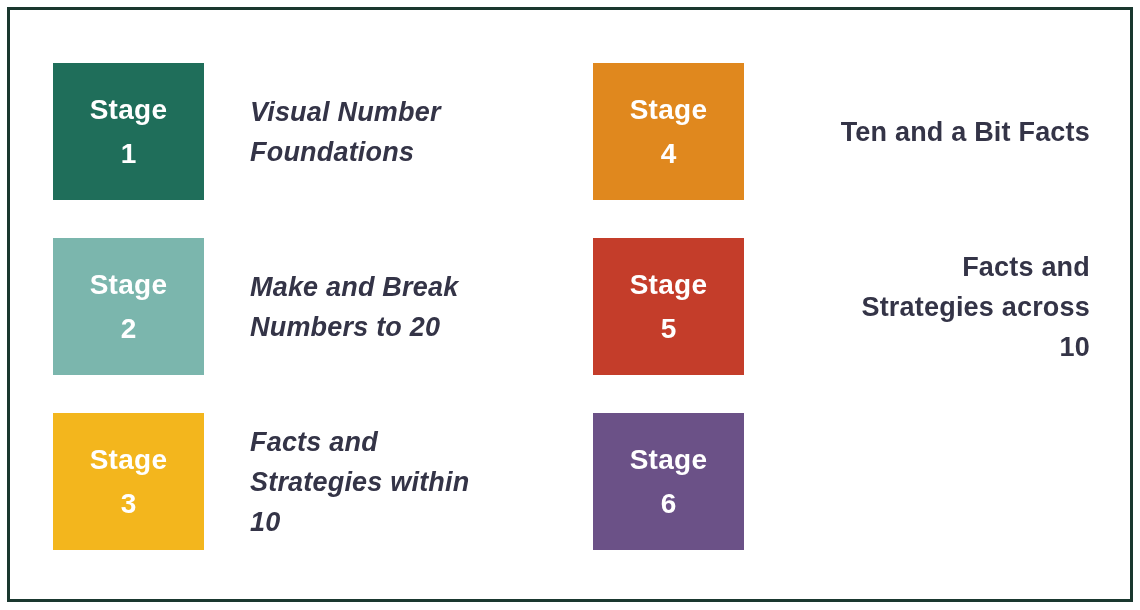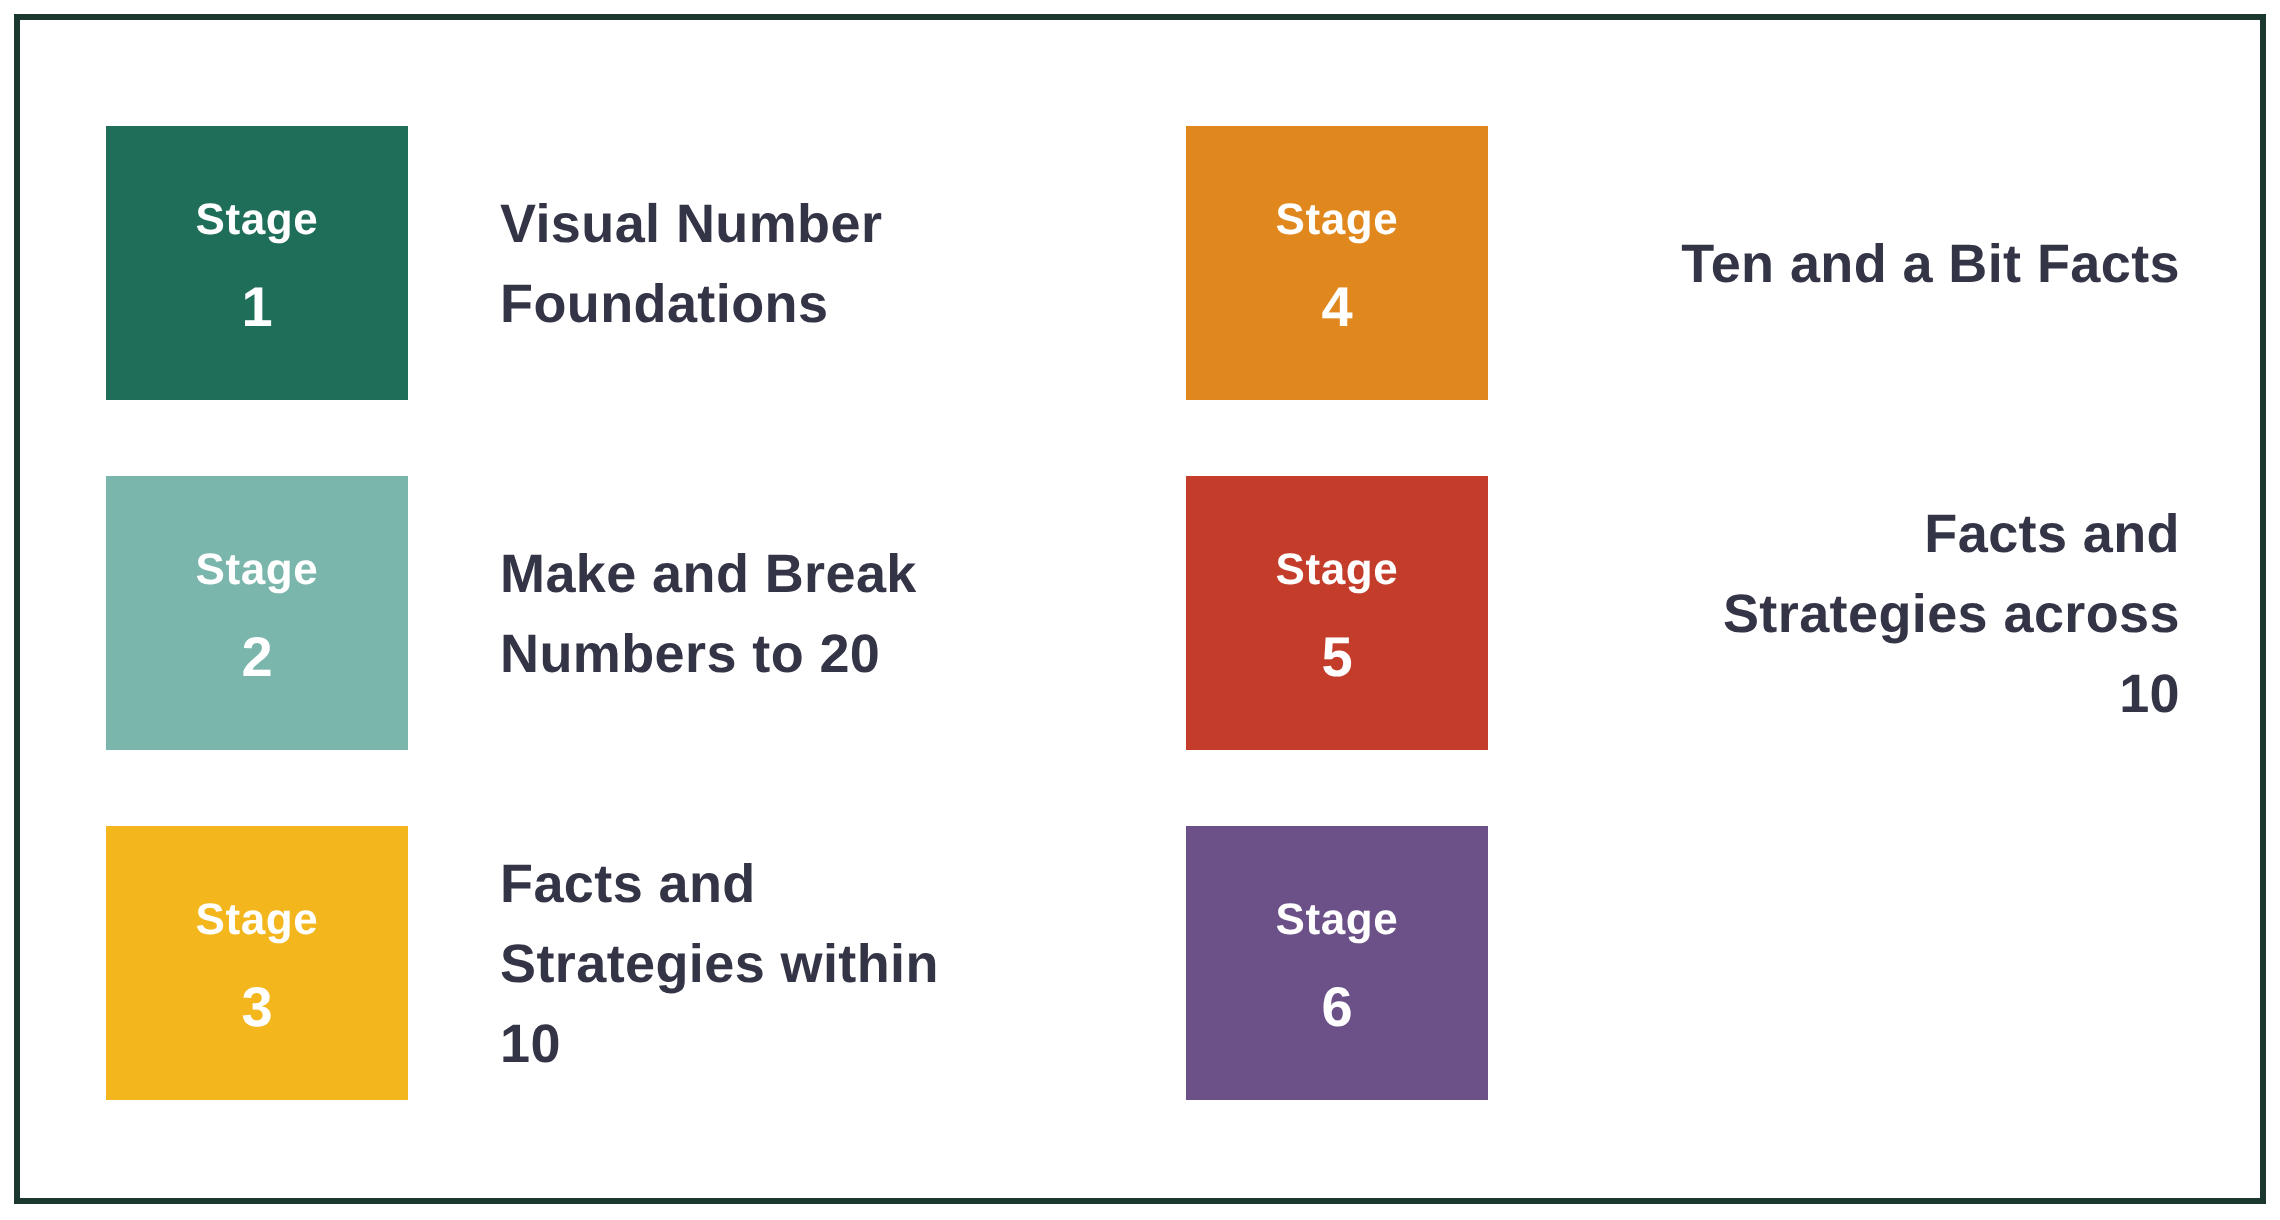--- a/index.html
+++ b/index.html
@@ -41,40 +41,40 @@
     height: 137px;
     display: flex;
     flex-direction: column;
     align-items: center;
     justify-content: center;
     color: #ffffff;
     font-weight: bold;
     text-align: center;
   }
   .stage-word {
-    font-size: 22px;
+    font-size: 28px;
     line-height: 44px;
     letter-spacing: 0.3px;
   }
   .stage-number {
     font-size: 28px;
     line-height: 44px;
   }
   .desc {
     position: absolute;
     top: 50%;
     transform: translateY(-50%);
     font-size: 27px;
     line-height: 40px;
     font-weight: bold;
     color: #343447; 
     white-space: pre-line;
     letter-spacing: 0.2px;
   }
-  .col-left  .desc { left: 197px; width: 285px; }
+  .col-left  .desc { left: 197px; width: 285px; font-style: italic; }
   .col-right .desc { left: 187px; width: 310px; text-align: right; }
 </style>
 </head>
 <body>
 
 <div class="canvas">
   <div class="frame" style="border-color: rgb(26, 56, 47);"></div>
 
   <div class="card col-left row-1">
     <div class="stage-box" style="background: rgb(31, 110, 90);">

